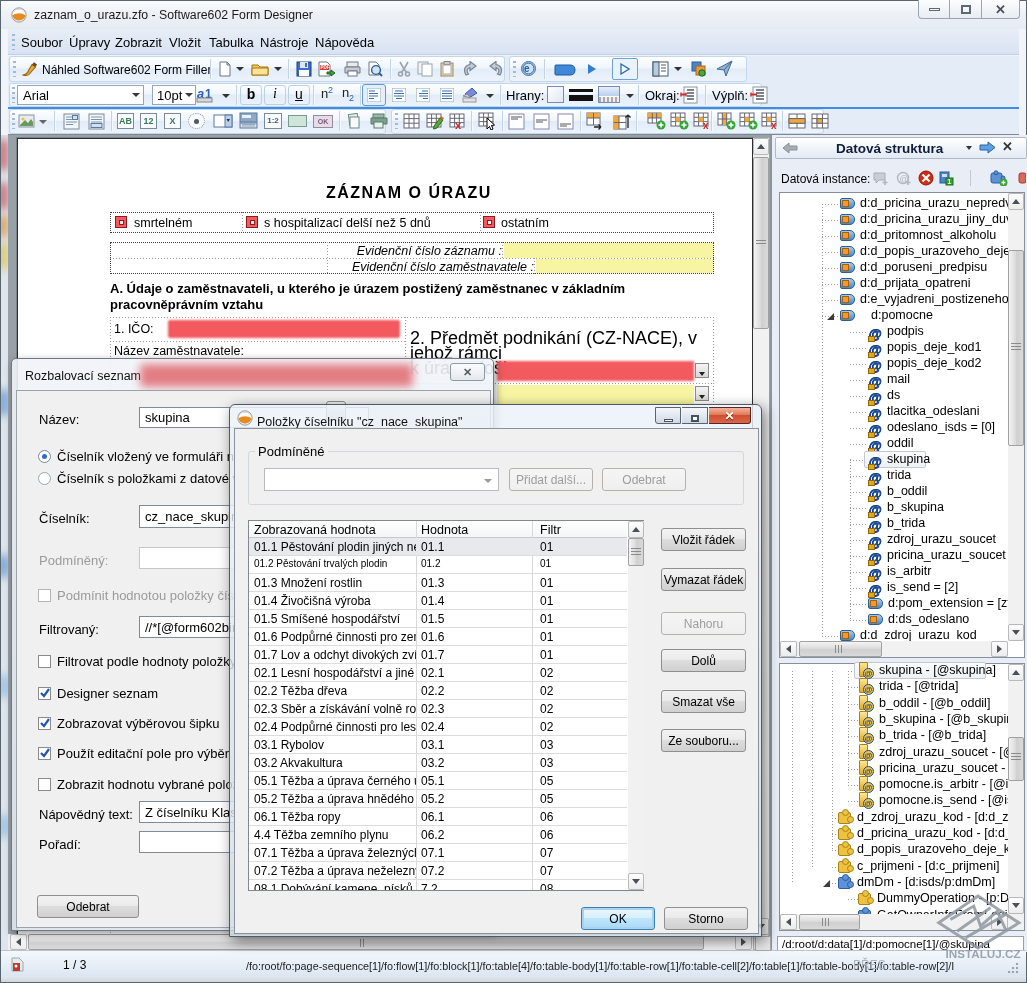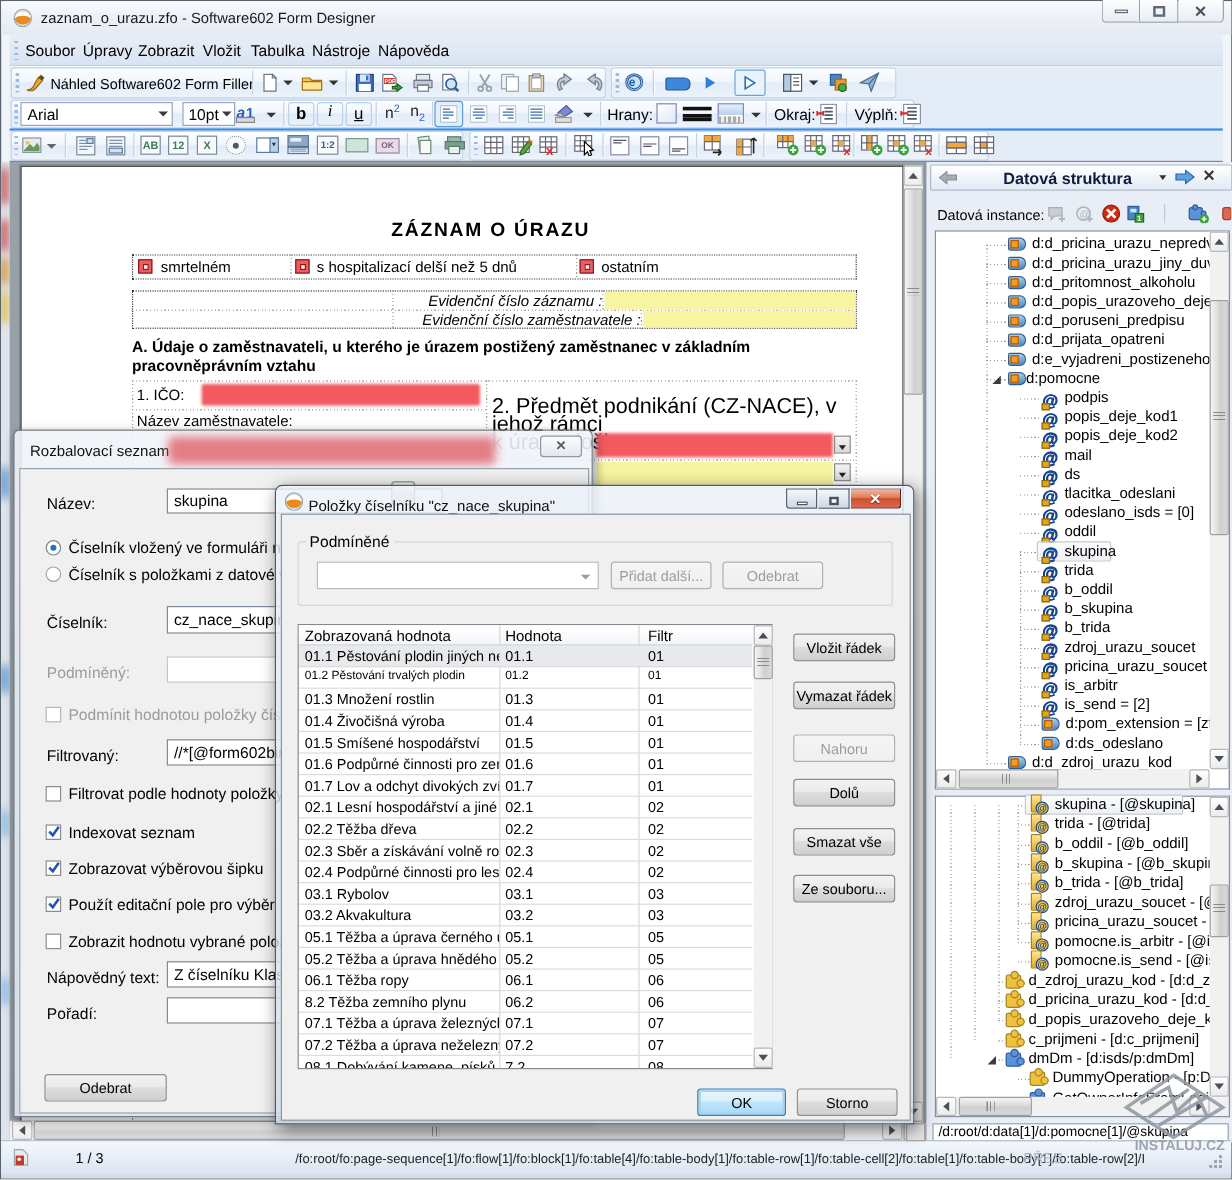--- a/index.html
+++ b/index.html
@@ -537,21 +537,21 @@
 <div class="doth ab" style="left:50px;top:133px;width:18px"></div>
 <div class="trow" style="left:68px;top:125px"><span class="itag"></span><span style="margin-left:5px;vertical-align:1px">d:d_poruseni_predpisu</span></div>
 <div class="doth ab" style="left:50px;top:149px;width:18px"></div>
 <div class="trow" style="left:68px;top:141px"><span class="itag"></span><span style="margin-left:5px;vertical-align:1px">d:d_prijata_opatreni</span></div>
 <div class="doth ab" style="left:50px;top:165px;width:18px"></div>
 <div class="trow" style="left:68px;top:157px"><span class="itag"></span><span style="margin-left:5px;vertical-align:1px">d:e_vyjadreni_postizeneho_s</span></div>
 <div class="doth ab" style="left:50px;top:181px;width:18px"></div>
 <svg class="ab" width="9" height="9" style="left:54px;top:177px" viewBox="0 0 9 9">
       <path d="M8 1 V8 H1Z" fill="#3c3c3c"></path>
     </svg>
-<div class="trow" style="left:68px;top:173px"><span class="itag"></span><span style="margin-left:0;vertical-align:1px">d:pomocne</span></div>
+<div class="trow" style="left:68px;top:173px"><span class="itag"></span><span style="margin-left:16px;vertical-align:1px">d:pomocne</span></div>
 <div class="doth ab" style="left:78px;top:197px;width:18px"></div>
 <div class="trow" style="left:96px;top:189px"><span class="iat">@</span><span style="margin-left:5px;vertical-align:1px">podpis</span></div>
 <div class="doth ab" style="left:78px;top:213px;width:18px"></div>
 <div class="trow" style="left:96px;top:205px"><span class="iat">@</span><span style="margin-left:5px;vertical-align:1px">popis_deje_kod1</span></div>
 <div class="doth ab" style="left:78px;top:229px;width:18px"></div>
 <div class="trow" style="left:96px;top:221px"><span class="iat">@</span><span style="margin-left:5px;vertical-align:1px">popis_deje_kod2</span></div>
 <div class="doth ab" style="left:78px;top:245px;width:18px"></div>
 <div class="trow" style="left:96px;top:237px"><span class="iat">@</span><span style="margin-left:5px;vertical-align:1px">mail</span></div>
 <div class="doth ab" style="left:78px;top:261px;width:18px"></div>
 <div class="trow" style="left:96px;top:253px"><span class="iat">@</span><span style="margin-left:5px;vertical-align:1px">ds</span></div>
@@ -689,21 +689,21 @@
 <div class="chk ab" style="left:21px;top:198px;border-color:#b5b5b5"></div>
 <div class="ab t13" style="left:40px;top:197px;color:#9b9b9b">Podmínit hodnotou položky číselníku</div>
 <div class="ab t13" style="left:22px;top:231px">Filtrovaný:</div>
 <div class="ab" style="left:122px;top:225px;width:230px;height:22px;background:#fff;border:1px solid #7e8b99;font-size:13px;padding:3px 0 0 5px">//*[@form602bind</div>
 <div class="chk ab" style="left:21px;top:264px"></div>
 <div class="ab t13" style="left:40px;top:263px">Filtrovat podle hodnoty položky čísel</div>
 <div class="chk ab" style="left:21px;top:296px"></div>
 <svg class="ab" width="12" height="12" style="left:22px;top:296px" viewBox="0 0 12 12">
         <path d="M2 6 L5 9 L10 2" stroke="#2456b0" stroke-width="2.2" fill="none"></path>
       </svg>
-<div class="ab t13" style="left:40px;top:295px">Indexovat seznam</div>
+<div class="ab t13" style="left:40px;top:295px">Designer seznam</div>
 <div class="chk ab" style="left:21px;top:326px"></div>
 <svg class="ab" width="12" height="12" style="left:22px;top:326px" viewBox="0 0 12 12">
         <path d="M2 6 L5 9 L10 2" stroke="#2456b0" stroke-width="2.2" fill="none"></path>
       </svg>
 <div class="ab t13" style="left:40px;top:325px">Zobrazovat výběrovou šipku</div>
 <div class="chk ab" style="left:21px;top:356px"></div>
 <svg class="ab" width="12" height="12" style="left:22px;top:356px" viewBox="0 0 12 12">
         <path d="M2 6 L5 9 L10 2" stroke="#2456b0" stroke-width="2.2" fill="none"></path>
       </svg>
 <div class="ab t13" style="left:40px;top:355px">Použít editační pole pro výběr</div>
@@ -821,21 +821,21 @@
           <span style="position:absolute;left:5px;top:2px;width:162px;overflow:hidden;display:inline-block">05.2 Těžba a úprava hnědého uhl</span>
           <span style="position:absolute;left:172px;top:2px;width:115px;overflow:hidden;display:inline-block">05.2</span>
           <span style="position:absolute;left:291px;top:2px">05</span>
         </div>
 <div style="position:absolute;left:0;top:270px;width:378px;height:18px;border-bottom:1px solid #dcdcdc;font-size:12px;white-space:nowrap;overflow:hidden">
           <span style="position:absolute;left:5px;top:2px;width:162px;overflow:hidden;display:inline-block">06.1 Těžba ropy</span>
           <span style="position:absolute;left:172px;top:2px;width:115px;overflow:hidden;display:inline-block">06.1</span>
           <span style="position:absolute;left:291px;top:2px">06</span>
         </div>
 <div style="position:absolute;left:0;top:288px;width:378px;height:18px;border-bottom:1px solid #dcdcdc;font-size:12px;white-space:nowrap;overflow:hidden">
-          <span style="position:absolute;left:5px;top:2px;width:162px;overflow:hidden;display:inline-block">8.2 Těžba zemního plynu</span>
+          <span style="position:absolute;left:5px;top:2px;width:162px;overflow:hidden;display:inline-block">4.4 Těžba zemního plynu</span>
           <span style="position:absolute;left:172px;top:2px;width:115px;overflow:hidden;display:inline-block">06.2</span>
           <span style="position:absolute;left:291px;top:2px">06</span>
         </div>
 <div style="position:absolute;left:0;top:306px;width:378px;height:18px;border-bottom:1px solid #dcdcdc;font-size:12px;white-space:nowrap;overflow:hidden">
           <span style="position:absolute;left:5px;top:2px;width:162px;overflow:hidden;display:inline-block">07.1 Těžba a úprava železných ru</span>
           <span style="position:absolute;left:172px;top:2px;width:115px;overflow:hidden;display:inline-block">07.1</span>
           <span style="position:absolute;left:291px;top:2px">07</span>
         </div>
 <div style="position:absolute;left:0;top:324px;width:378px;height:18px;border-bottom:1px solid #dcdcdc;font-size:12px;white-space:nowrap;overflow:hidden">
           <span style="position:absolute;left:5px;top:2px;width:162px;overflow:hidden;display:inline-block">07.2 Těžba a úprava neželezných</span>

